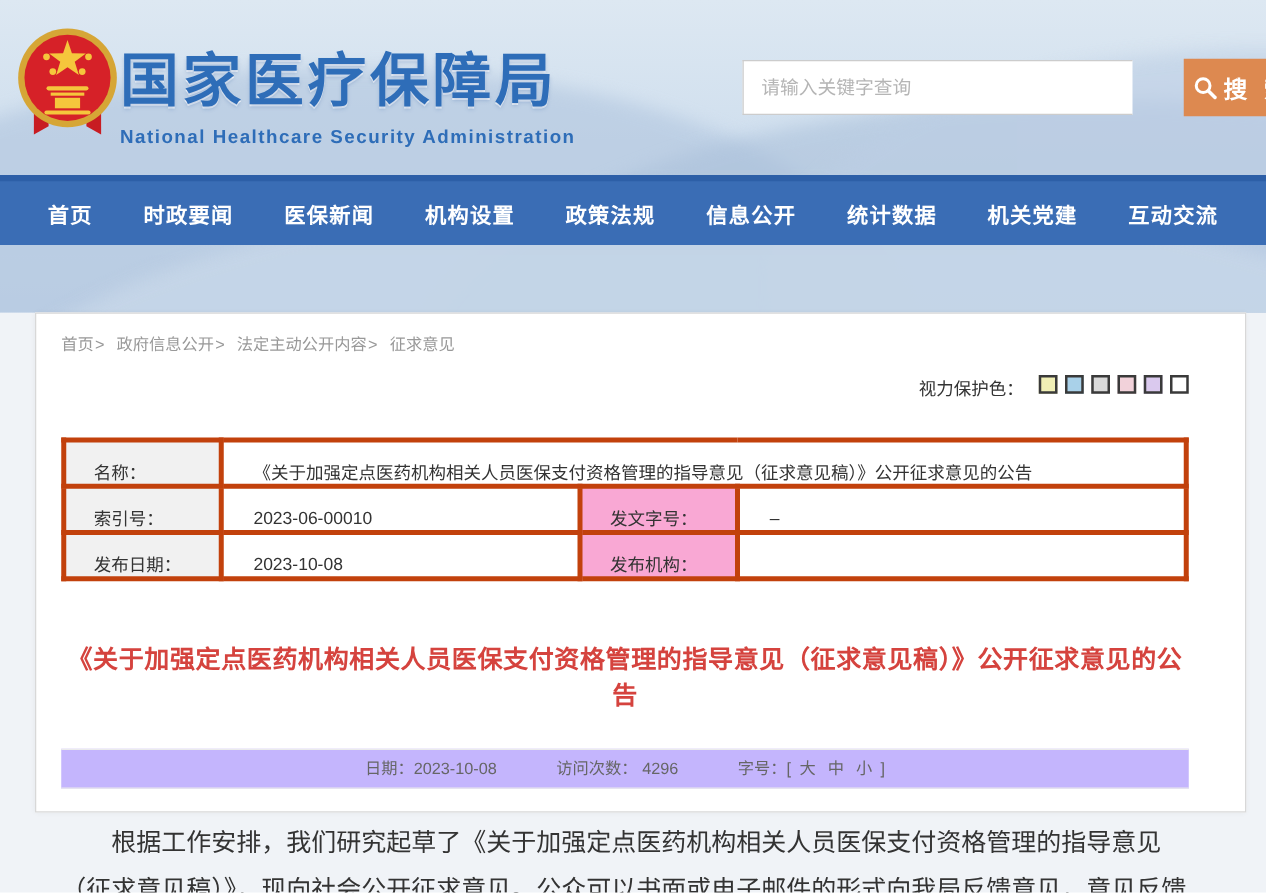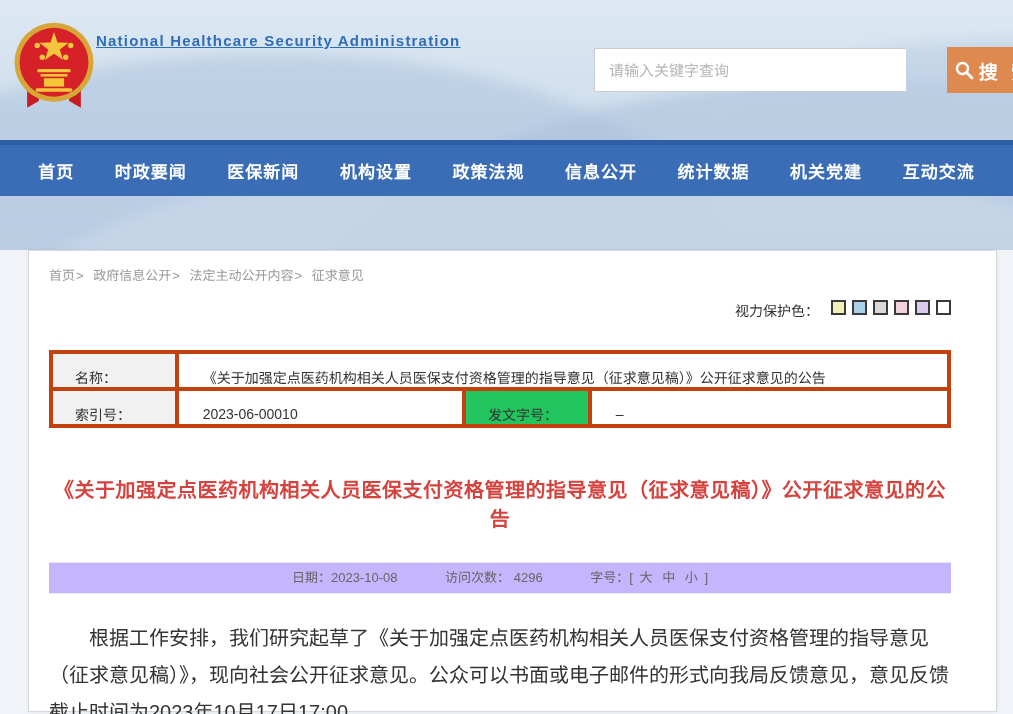--- a/index.html
+++ b/index.html
@@ -22,21 +22,21 @@
 
   
   .header { position:absolute; top:0; left:0; width:1013px; height:140px; }
   .emblem { position:absolute; left:12px; top:20px; width:84px; height:98px; }
   .site-title { position:absolute; left:96px; top:26px; }
   .site-title .zh {
     font-size:47px; font-weight:bold; color:#2e6db8; letter-spacing:3px;
     text-shadow:0 2px 3px rgba(120,150,195,.45), 0 1px 0 #ffffff;
   }
   .site-title .en {
-    margin-top:6px; font-size:15px; font-weight:bold; color:#2e6db8; letter-spacing:1.2px;text-decoration:underline;
+    margin-top:6px; font-size:15px; font-weight:bold; color:#2e6db8; letter-spacing:1.2px;
   }
   .search { position:absolute; left:594px; top:47px; height:46px; display:flex; }
   .search input {
     width:312px; height:44px; margin-top:1px; border:1px solid #ccc; border-right:none;
     background:#fff; padding:16px 14px; font-size:15px; color:#333; outline:none;
   }
   .search input::placeholder { color:#b5b5b5; }
   .search button {
     width:94px; height:46px; border:none; background:#dd8950; color:#fff;
     font-size:19px; font-weight:bold; letter-spacing:4px; cursor:pointer;
@@ -49,40 +49,40 @@
     background:#3a6db5; border-top:5px solid #2d5fa7;
     display:flex; justify-content:space-around; align-items:center; padding:0 18px;
   }
   .nav a {
     color:#fff; font-size:17px; font-weight:bold; text-decoration:none; letter-spacing:1px;
     cursor:pointer; white-space:nowrap;
   }
 
   
   .card {
-    position:absolute; top:250px; left:28px; width:969px; height:462px;
+    position:absolute; top:250px; left:28px; width:969px; height:400px;
     background:#fff; border:1px solid #d8d8d8; box-shadow:0 0 5px rgba(0,0,0,.06);
     padding:0 45px 0 20px;
   }
   .breadcrumb { margin-top:14px; font-size:13px; color:#999; }
   .breadcrumb a { color:#999; text-decoration:none; cursor:pointer; }
   .breadcrumb .sep { margin:0 6px 0 1px; color:#999; }
 
   .eye-row { margin-top:16px; display:flex; justify-content:flex-end; align-items:flex-start; }
   .eye-row .eye-label { font-size:14px; color:#333; margin-right:6px; }
   .swatch {
     display:inline-block; width:15px; height:15px; margin-left:6px;
     border:2px solid #3a3a3a; cursor:pointer;
   }
 
   table.info { width:100%; margin-top:30px; border-collapse:collapse; font-size:14px; color:#333; }
   table.info td { border:4px solid #c2410c; height:37px; padding:12px 12px 0 22px; }
   table.info td.lab { background:#f1f1f1; width:14%; }
   table.info td.val { background:#fff; padding-left:24px; }
-  table.info td.lab2 { background:#22c55e; width:14%; }
+  table.info td.lab2 { background:#f9a8d4; width:14%; }
 
   .article-title {
     margin-top:46px; text-align:center; font-size:20px; font-weight:bold; color:#d5433e;
     letter-spacing:.5px;
   }
   .meta-bar {
     margin-top:30px; height:32px; line-height:30px; background:#c4b5fd;
     border-top:1px solid #ebebeb; border-bottom:1px solid #ebebeb;
     text-align:center; font-size:13px; color:#666;
   }
@@ -113,20 +113,21 @@
       <circle cx="70" cy="30" r="3.2" fill="#f5c63c"></circle>
       <circle cx="36" cy="44" r="3.2" fill="#f5c63c"></circle>
       <circle cx="64" cy="44" r="3.2" fill="#f5c63c"></circle>
       <rect x="30" y="58" width="40" height="4" rx="2" fill="#f5c63c"></rect>
       <rect x="34" y="64" width="32" height="3" fill="#f5c63c"></rect>
       <rect x="38" y="69" width="24" height="10" fill="#f5c63c"></rect>
       <rect x="28" y="81" width="44" height="4" rx="2" fill="#f5c63c"></rect>
     </svg>
   </div>
   <div class="site-title">
+    <div class="zh">国家医疗保障局</div>
     <div class="en">National Healthcare Security Administration</div>
   </div>
   <div class="search">
     <input type="text" placeholder="请输入关键字查询" style="">
     <button>
       <span style="display:inline-flex;">
         <svg width="20" height="20" viewBox="0 0 20 20" aria-hidden="true">
           <circle cx="8.5" cy="8.5" r="5.5" fill="none" stroke="#fff" stroke-width="2.4"></circle>
           <line x1="12.8" y1="12.8" x2="18" y2="18" stroke="#fff" stroke-width="2.8" stroke-linecap="round"></line>
         </svg>
@@ -178,20 +179,26 @@
         <tr>
       <td class="lab">名称：</td>
       <td class="val" colspan="3">《关于加强定点医药机构相关人员医保支付资格管理的指导意见（征求意见稿）》公开征求意见的公告</td>
     </tr>
     <tr>
       <td class="lab">索引号：</td>
       <td class="val">2023-06-00010</td>
       <td class="lab2">发文字号：</td>
       <td class="val">–</td>
     </tr>
+    <tr>
+      <td class="lab">发布日期：</td>
+      <td class="val">2023-10-08</td>
+      <td class="lab2">发布机构：</td>
+      <td class="val"></td>
+    </tr>
   </tbody>
     </table>
 
   <h1 class="article-title">《关于加强定点医药机构相关人员医保支付资格管理的指导意见（征求意见稿）》公开征求意见的公告</h1>
 
   <div class="meta-bar">
     <span class="seg"><span>日期：</span><span>2023-10-08</span></span>
     <span class="seg"><span>访问次数：</span>&nbsp;<span>4296</span></span>
     <span class="seg fz">
       <span>字号：</span><span>[</span>

